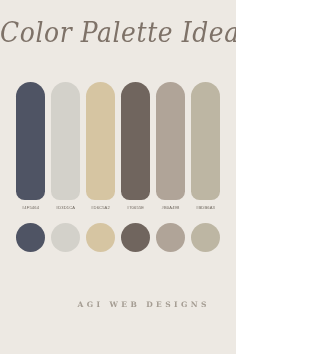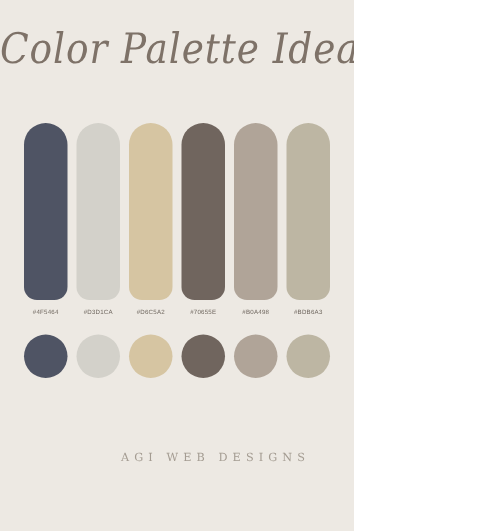--- a/index.html
+++ b/index.html
@@ -91,20 +91,21 @@
     border-radius: 50%;
   }
 
   
   #footer-area {
     position: absolute;
     left: 0;
     top: 300px;
     width: 284px;
     text-align: center;
+    font-weight: bold;
   }
   #footer-text {
     font-family: "DejaVu Serif", serif;
     font-size: 7.5px;
     letter-spacing: 3.4px;
     color: #A49C92;
     white-space: nowrap;
     text-indent: 3.4px;
   }
 </style>

